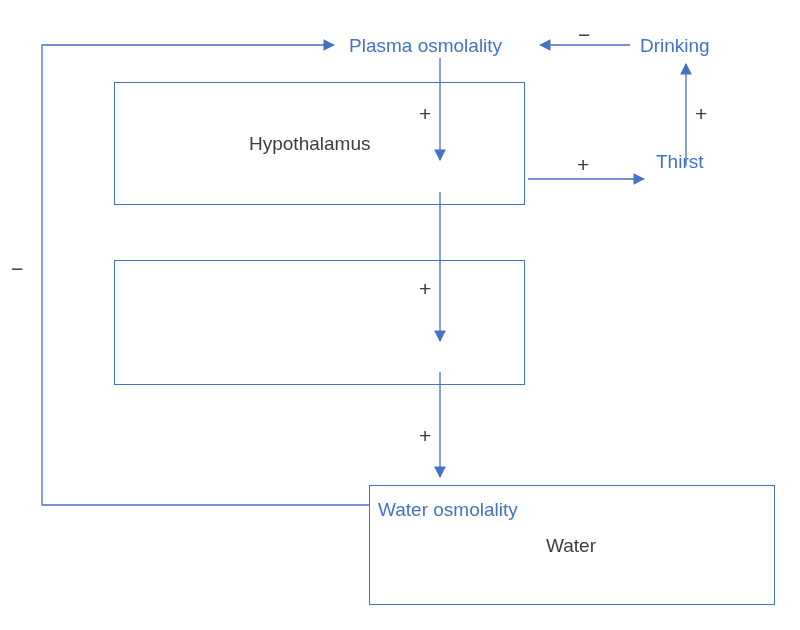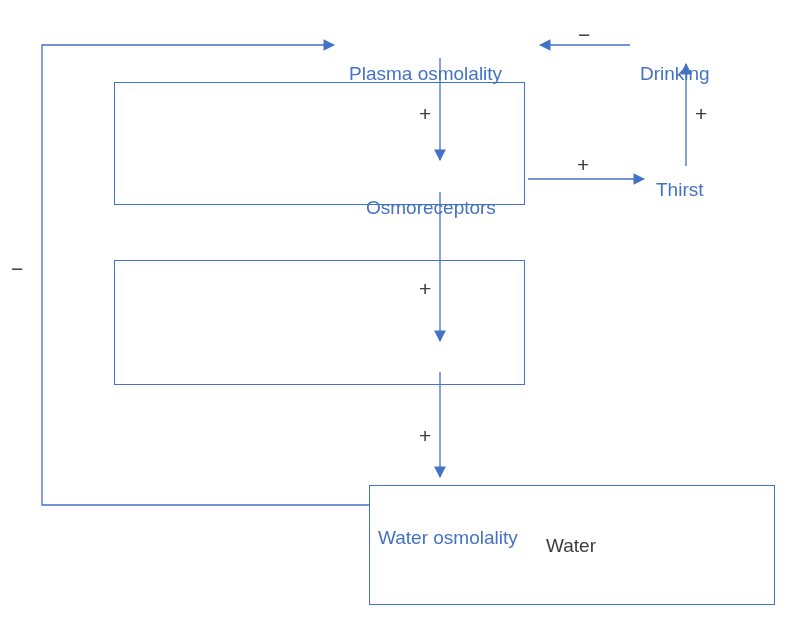--- a/index.html
+++ b/index.html
@@ -22,21 +22,21 @@
     border:1px solid var(--accent);
     background:transparent;
     box-sizing:border-box;
   }
   .lbl{
     position:absolute;
     font-size:19px;
     line-height:1.15;
     white-space:nowrap;
   }
-  .blue{color:var(--accent);margin-top:28px;}
+  .blue{color:var(--accent);}
   .dark{color:var(--ink);}
   .sign{
     position:absolute;
     font-size:21px;
     color:var(--ink);
     line-height:1;
     white-space:nowrap;
   }
 </style>
 </head>
@@ -59,24 +59,24 @@
     <line x1="440" y1="192" x2="440" y2="341" class="edge" marker-end="url(#arr)"></line>
     <line x1="440" y1="372" x2="440" y2="477" class="edge" marker-end="url(#arr)"></line>
   </svg>
 
   <div class="box" style="left:114px;top:82px;width:411px;height:123px"></div>
   <div class="box" style="left:114px;top:260px;width:411px;height:125px"></div>
   <div class="box" style="left:369px;top:485px;width:406px;height:120px"></div>
 
   <div class="lbl blue" style="left:349px;top:35px">Plasma osmolality</div>
   <div class="lbl blue" style="left:640px;top:35px">Drinking</div>
-  <div class="lbl blue" style="left:366px;top:169px">Osmoreceptors</div>
   <div class="lbl blue" style="left:656px;top:151px">Thirst</div>
   <div class="lbl blue" style="left:378px;top:499px">Water osmolality</div>
 
+  <div class="lbl dark" style="left:249px;top:133px">Hypothalamus</div>
   <div class="lbl dark" style="left:546px;top:535px">Water</div>
 
   <div class="sign" style="left:578px;top:24px">−</div>
   <div class="sign" style="left:419px;top:103px">+</div>
   <div class="sign" style="left:577px;top:154px">+</div>
   <div class="sign" style="left:695px;top:103px">+</div>
   <div class="sign" style="left:419px;top:278px">+</div>
   <div class="sign" style="left:419px;top:425px">+</div>
   <div class="sign" style="left:11px;top:258px">−</div>
 

